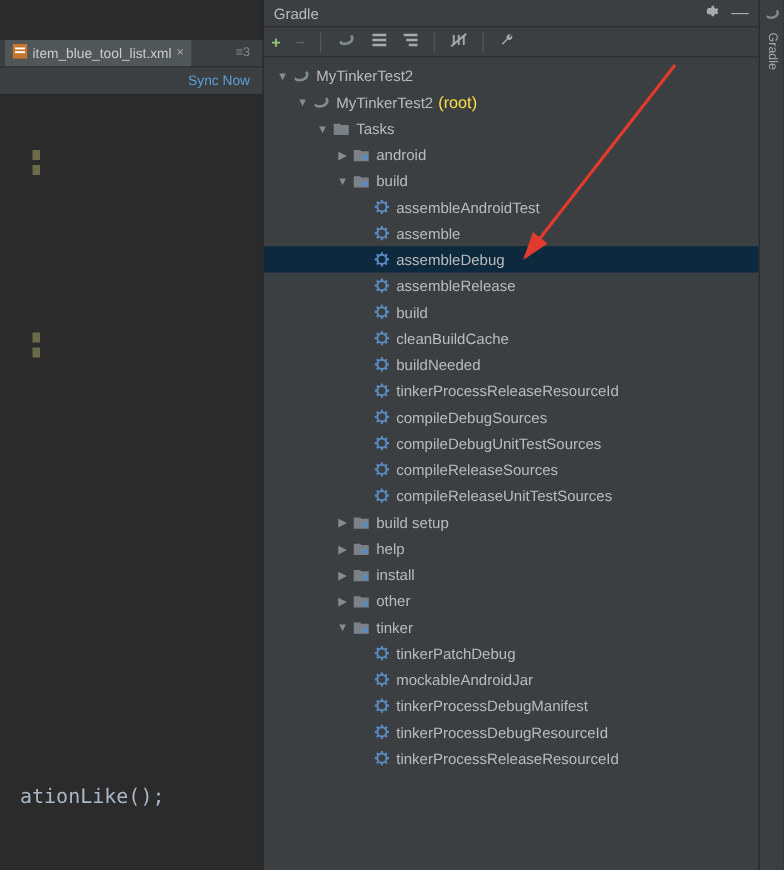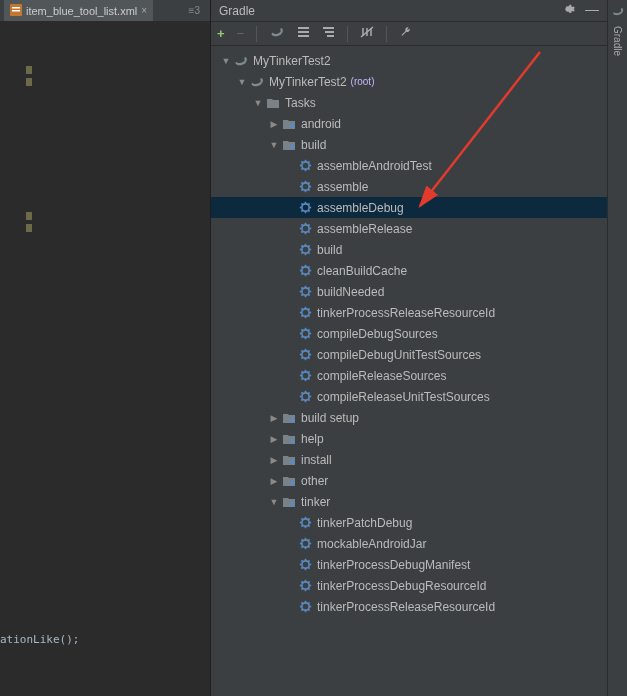--- a/index.html
+++ b/index.html
@@ -20,20 +20,21 @@
     flex-direction: column;
     border-right: 1px solid #1e1e1e;
   }
   .tab-bar {
     height: 22px;
     background: #3c3f41;
     display: flex;
     align-items: center;
     padding: 0 4px;
     border-bottom: 1px solid #2b2b2b;
+    margin-top: 32px;
   }
   .tab {
     display: flex;
     align-items: center;
     gap: 4px;
     height: 100%;
     padding: 0 6px;
     background: #515658;
     color: #cccccc;
     font-size: 11px;
@@ -62,24 +63,24 @@
   }
   .gutter-yellow {
     position: absolute;
     width: 6px;
     height: 8px;
     background: #6b6b4a;
   }
   .code-snippet {
     position: absolute;
     bottom: 50px;
-    left: 0;
+    left: 16px;
     color: #a9b7c6;
     font-family: Consolas, monospace;
-    font-size: 11px;
+    font-size: 16px;
     white-space: pre;
   }
   .right-panel {
     flex: 1;
     background: #3c3f41;
     display: flex;
     flex-direction: column;
   }
   .panel-header {
     height: 22px;
@@ -124,21 +125,21 @@
     color: #8a8a8a;
     font-size: 9px;
   }
   .tree-row .node-icon {
     width: 16px; height: 16px;
     display: flex; align-items: center; justify-content: center;
     margin-right: 4px;
     flex-shrink: 0;
   }
   .tree-row .label { font-size: 12px; }
-  .tree-row .suffix { color: #c4b5fd; margin-left: 4px; font-size: 10px; }
+  .tree-row .suffix { color: #fde047; margin-left: 4px; font-size: 13px; }
   .indent { display: inline-block; }
   .right-sidebar {
     width: 20px;
     background: #3c3f41;
     border-left: 1px solid #2b2b2b;
     display: flex;
     flex-direction: column;
     align-items: center;
     padding-top: 6px;
     gap: 4px;
@@ -167,20 +168,23 @@
         <svg width="12" height="12">
             <rect width="12" height="12" rx="1" fill="#c57631"></rect>
             <rect x="2" y="3" width="8" height="1.5" fill="#fff"></rect>
             <rect x="2" y="6" width="8" height="1.5" fill="#fff"></rect>
           </svg>
       </span>
       <span>item_blue_tool_list.xml</span>
       <span class="tab-close">×</span>
     </div>
     <span class="tab-meta">≡3</span>
+  </div>
+  <div class="sync-bar">
+    <span class="sync-link">Sync Now</span>
   </div>
   <div class="editor-body">
     <div class="gutter-marks">
       <div class="gutter-yellow" style="top:44px"></div>
       <div class="gutter-yellow" style="top:56px"></div>
       <div class="gutter-yellow" style="top:190px"></div>
       <div class="gutter-yellow" style="top:202px"></div>
     </div>
     <div class="code-snippet">ationLike();</div>
   </div>

